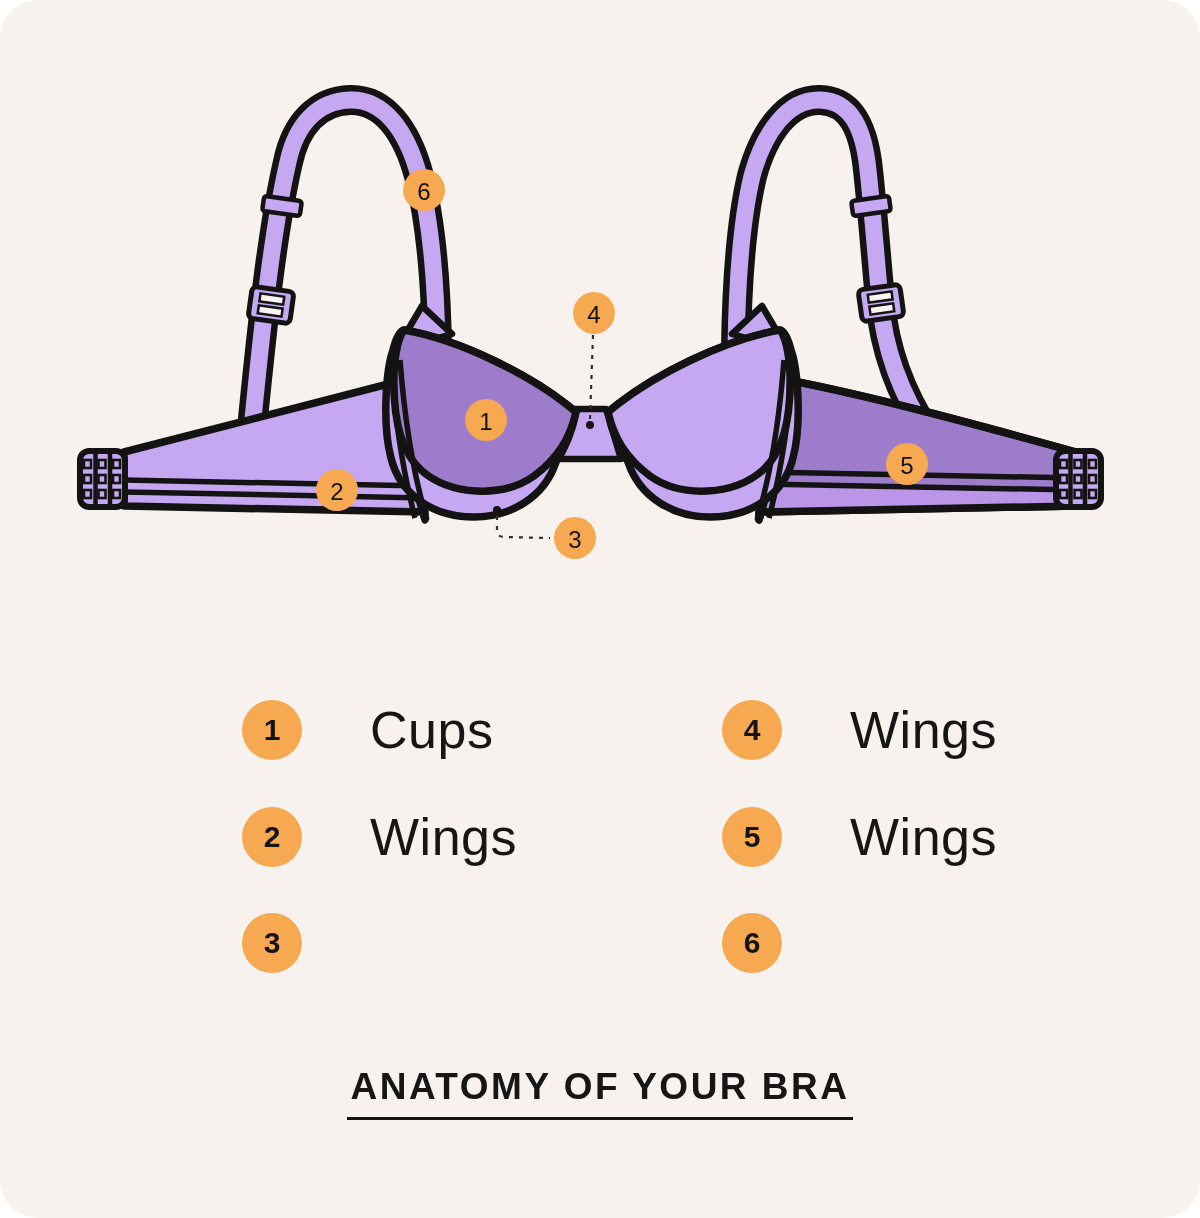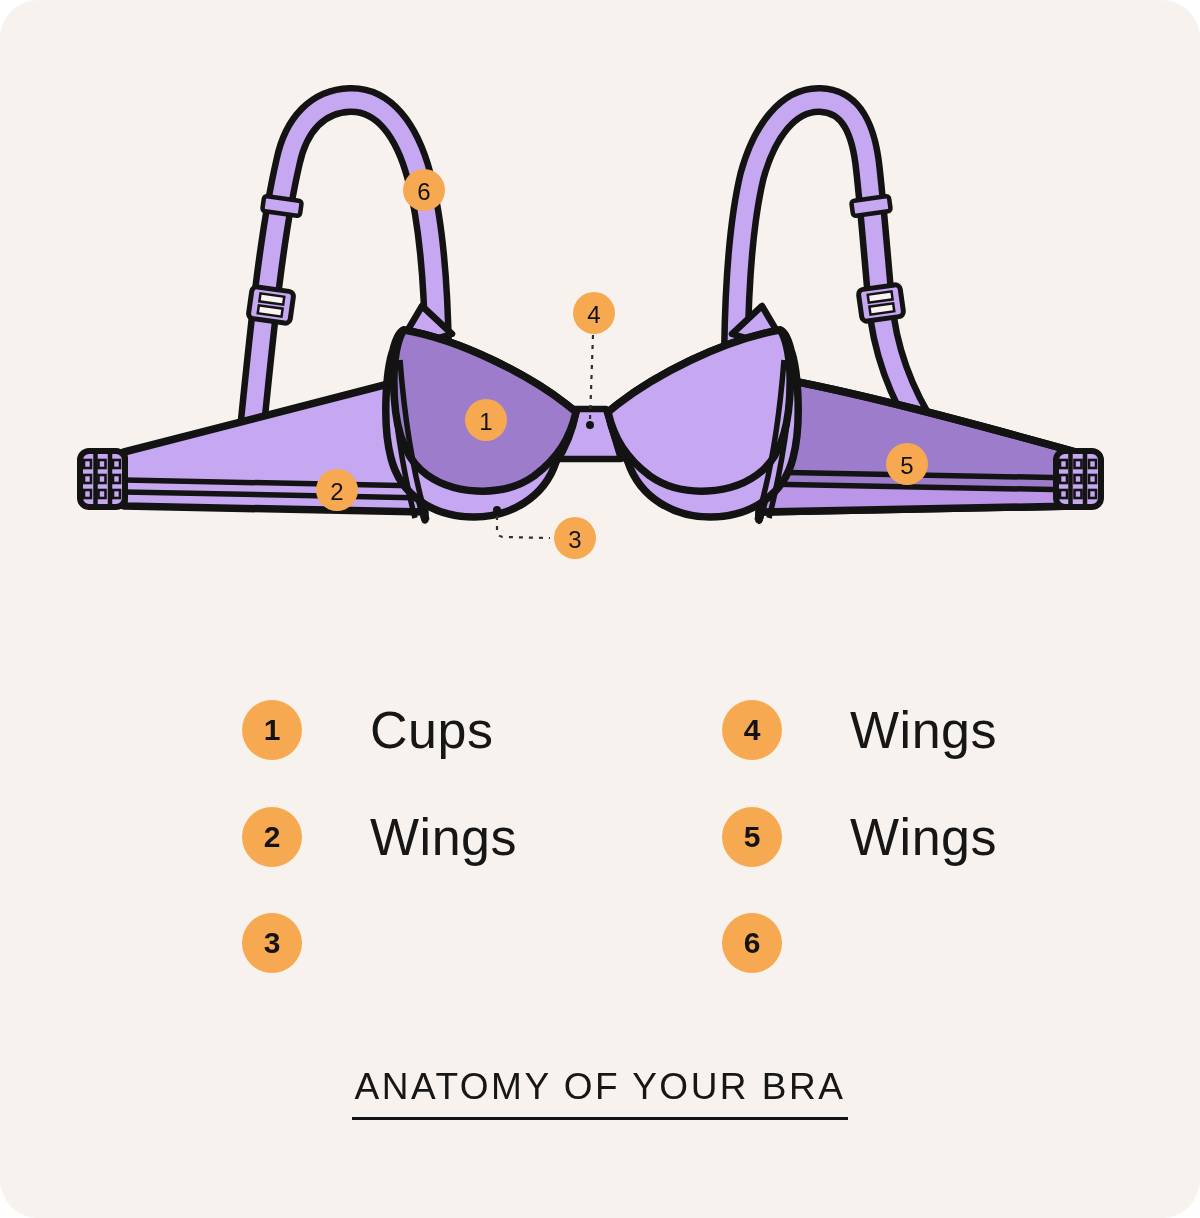--- a/index.html
+++ b/index.html
@@ -30,21 +30,21 @@
   .markerNum{fill:var(--ink);font:500 24px "Liberation Sans",sans-serif;text-anchor:middle;dominant-baseline:central}
 
   
   .legend-item{position:absolute;display:flex;align-items:center;height:60px}
   .legend-badge{display:inline-block;width:60px;height:60px;border-radius:50%;background:var(--orange);
     color:var(--ink);font-size:30px;font-weight:600;line-height:60px;text-align:center;flex:none}
   .legend-label{margin-left:68px;font-size:52px;color:var(--text);letter-spacing:.5px;white-space:nowrap}
 
   
   .title-wrap{position:absolute;left:0;right:0;top:1066px;text-align:center}
-  .title-text{display:inline-block;font-size:37px;font-weight:400;letter-spacing:2.5px;color:var(--text);
+  .title-text{display:inline-block;font-size:37px;font-weight:700;letter-spacing:2.5px;color:var(--text);
     border-bottom:3px solid var(--ink);padding:0 3px 9px 3px}
 </style>
 </head>
 <body>
 
 <div class="card">
 
   <svg class="bra-svg" width="1200" height="1218" viewBox="0 0 1200 1218">
 
     <g>

